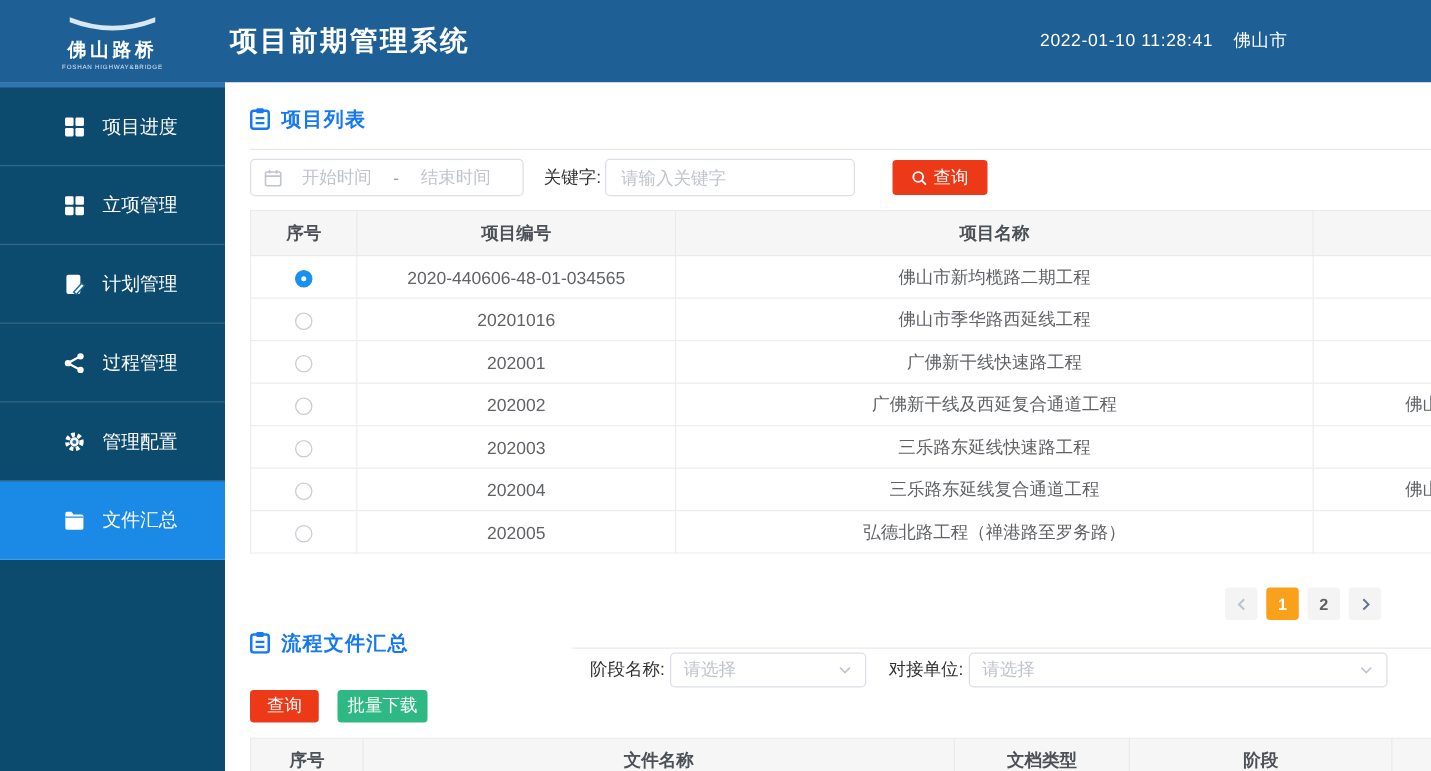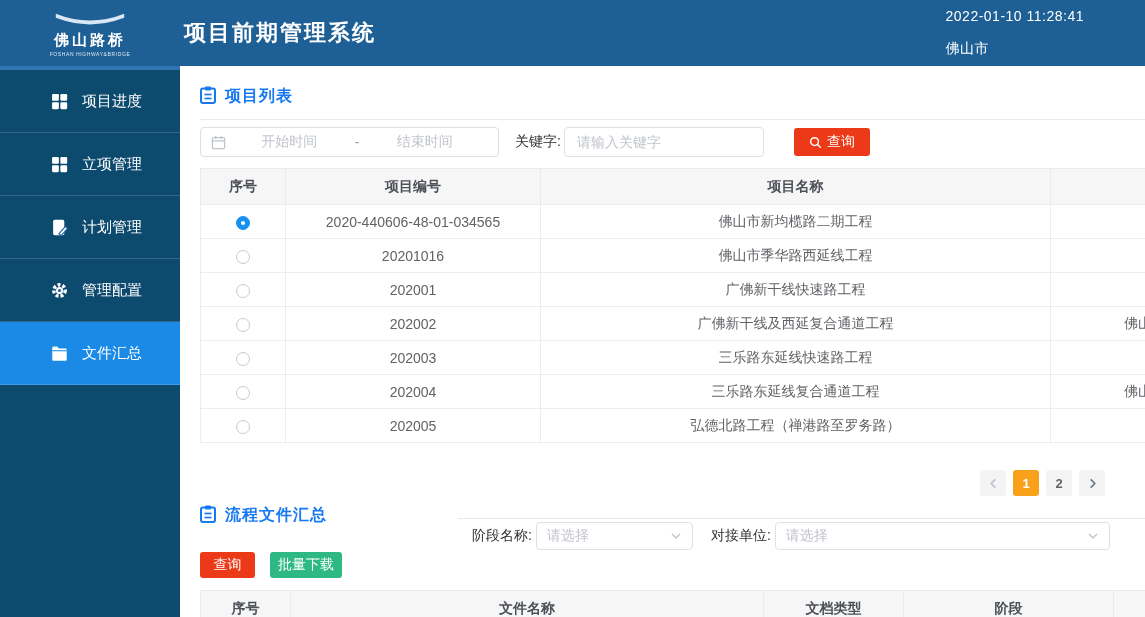--- a/index.html
+++ b/index.html
@@ -6,40 +6,40 @@
   html,body { width:1145px; height:617px; overflow:hidden; }
   body { font-family:"Liberation Sans","DejaVu Sans",sans-serif; background:#fff; font-size:14px; }
 
   
   .header { height:66px; background:#1e6096; display:flex; align-items:center; color:#fff; }
   .logo { width:180px; display:flex; flex-direction:column; align-items:center; justify-content:center; padding-top:2px; }
   .logo-arc { width:76px; height:18px; }
   .logo-name { font-size:15px; font-weight:bold; letter-spacing:3px; margin-top:1px;font-family:Liberation Serif, serif; }
   .logo-sub { font-size:5px; letter-spacing:.6px; opacity:.85; margin-top:1px; }
   .app-title { font-size:22px; font-weight:bold; letter-spacing:2px; margin-left:4px; }
-  .header-right { margin-left:auto; margin-right:61px; font-size:14px; display:flex; gap:16px; letter-spacing:.5px;flex-direction:column; }
+  .header-right { margin-left:auto; margin-right:115px; font-size:14px; display:flex; gap:16px; letter-spacing:.5px; }
 
   
   .layout { display:flex; height:551px; }
   .sidebar { width:180px; background:#0c4a6e; border-top:4px solid #2f74b3; flex-shrink:0; }
   .side-item { height:63px; display:flex; align-items:center; padding-left:51px; gap:14px; color:#fff; font-size:15px; border-bottom:1px solid rgba(255,255,255,.16); cursor:pointer; }
   .side-item.active { background:#1b8ae6; }
   .side-item .icon { width:17px; height:17px; display:inline-flex; }
   .side-item svg { width:17px; height:17px; }
 
   .main { flex:1; background:#fff; padding:20px 0 0 20px; overflow:hidden; position:relative; }
 
   
   .section-title { display:flex; gap:9px; color:#1779f2; font-size:16px; font-weight:bold; letter-spacing:1px; }
   .section-title svg { width:16px; height:18px; }
   .title-divider { height:1px; background:#e9e9e9; margin-top:12px; margin-right:0; }
 
   
   .filter-row { display:flex; align-items:center; margin-top:7px; height:30px; }
-  .date-range { width:299px; height:30px; border:1px solid #dcdfe6; border-radius:4px; display:flex; align-items:center; padding:0 10px; color:#c0c4cc; font-size:14px; background:#fff; cursor:pointer; }
+  .date-range { width:219px; height:30px; border:1px solid #dcdfe6; border-radius:4px; display:flex; align-items:center; padding:0 10px; color:#c0c4cc; font-size:14px; background:#fff; cursor:pointer; }
   .date-range svg { width:15px; height:15px; flex-shrink:0; }
   .date-ph { flex:1; text-align:center; }
   .date-sep { color:#9aa0a8; padding:0 2px; }
   .kw-label { margin-left:16px; color:#303133; }
   .kw-input { width:200px; height:30px; border:1px solid #dcdfe6; border-radius:4px; margin-left:3px; padding:0 12px; color:#606266; font-size:14px; outline:none; font-family:inherit; }
   .kw-input::placeholder { color:#c0c4cc; }
   .btn { border:none; border-radius:3px; color:#fff; font-size:14px; font-family:inherit; display:flex; align-items:center; justify-content:center; cursor:pointer; }
   .btn-search1 { margin-left:30px; width:76px; height:28px; background:#ec3a18; gap:5px; }
   .btn-search1 svg { width:13px; height:13px; }
 
@@ -123,20 +123,31 @@
         <span>立项管理</span>
       </div>
       <div class="side-item">
         <span class="icon">
           <svg viewBox="0 0 16 16">
             <rect x="2" y="0.8" width="10.5" height="14.4" rx="1.5" fill="#fff"></rect>
             <path d="M7.5 13.8 L13.5 7.2 L15.5 9 L9.5 15.6 Z" fill="#fff" stroke="#1e66a8" stroke-width="1.1"></path>
           </svg>
         </span>
         <span>计划管理</span>
+      </div>
+      <div class="side-item">
+        <span class="icon">
+          <svg viewBox="0 0 16 16">
+            <circle cx="3.2" cy="8" r="2.4" fill="#fff"></circle>
+            <circle cx="12.6" cy="2.9" r="2.4" fill="#fff"></circle>
+            <circle cx="12.6" cy="13.1" r="2.4" fill="#fff"></circle>
+            <path d="M5 7 L10.8 3.8 M5 9 L10.8 12.2" stroke="#fff" stroke-width="1.6"></path>
+          </svg>
+        </span>
+        <span>过程管理</span>
       </div>
       <div class="side-item">
         <span class="icon">
           <svg viewBox="0 0 16 16">
             <circle cx="8" cy="8" r="5.4" fill="none" stroke="#fff" stroke-width="3.2" stroke-dasharray="2.7 1.9"></circle>
             <circle cx="8" cy="8" r="3.4" fill="#fff"></circle>
             <circle cx="8" cy="8" r="1.5" fill="#1e66a8"></circle>
           </svg>
         </span>
         <span>管理配置</span>

